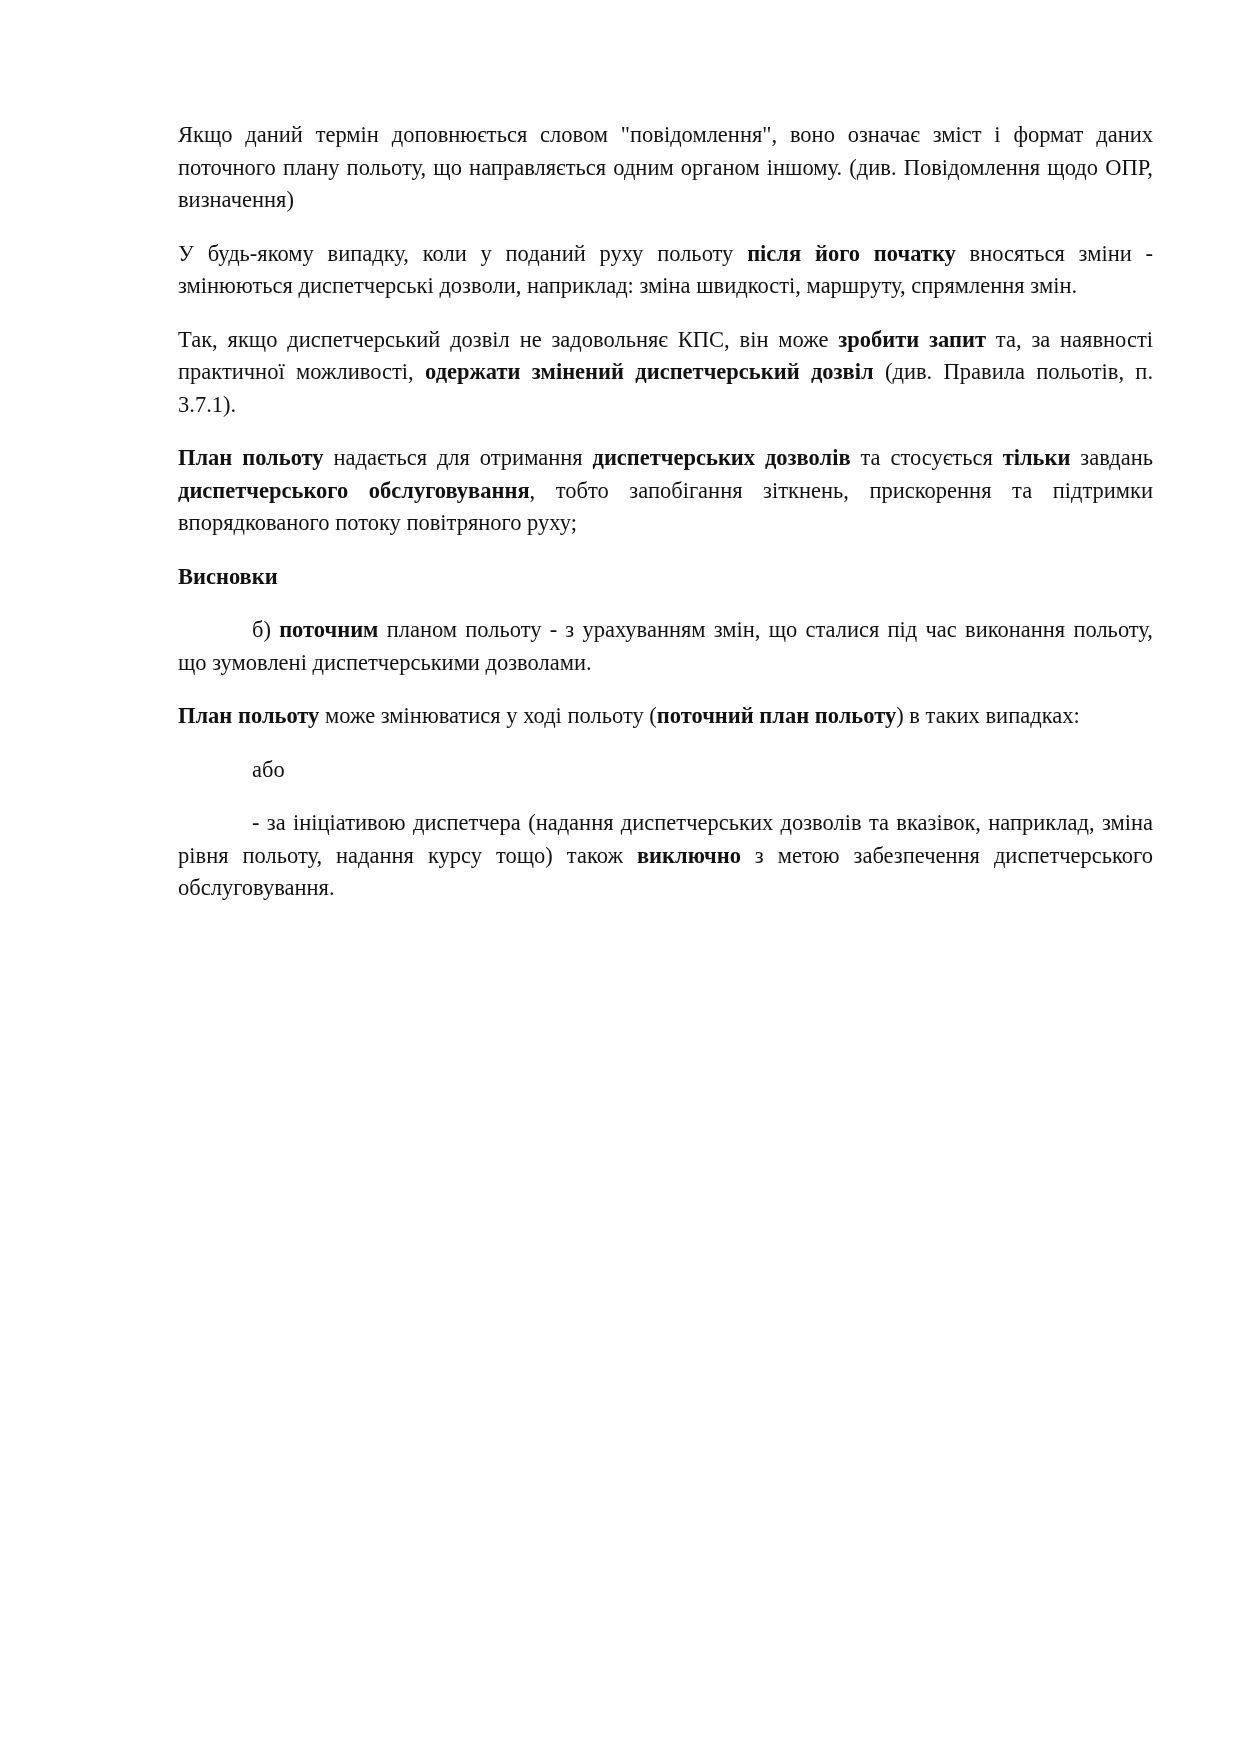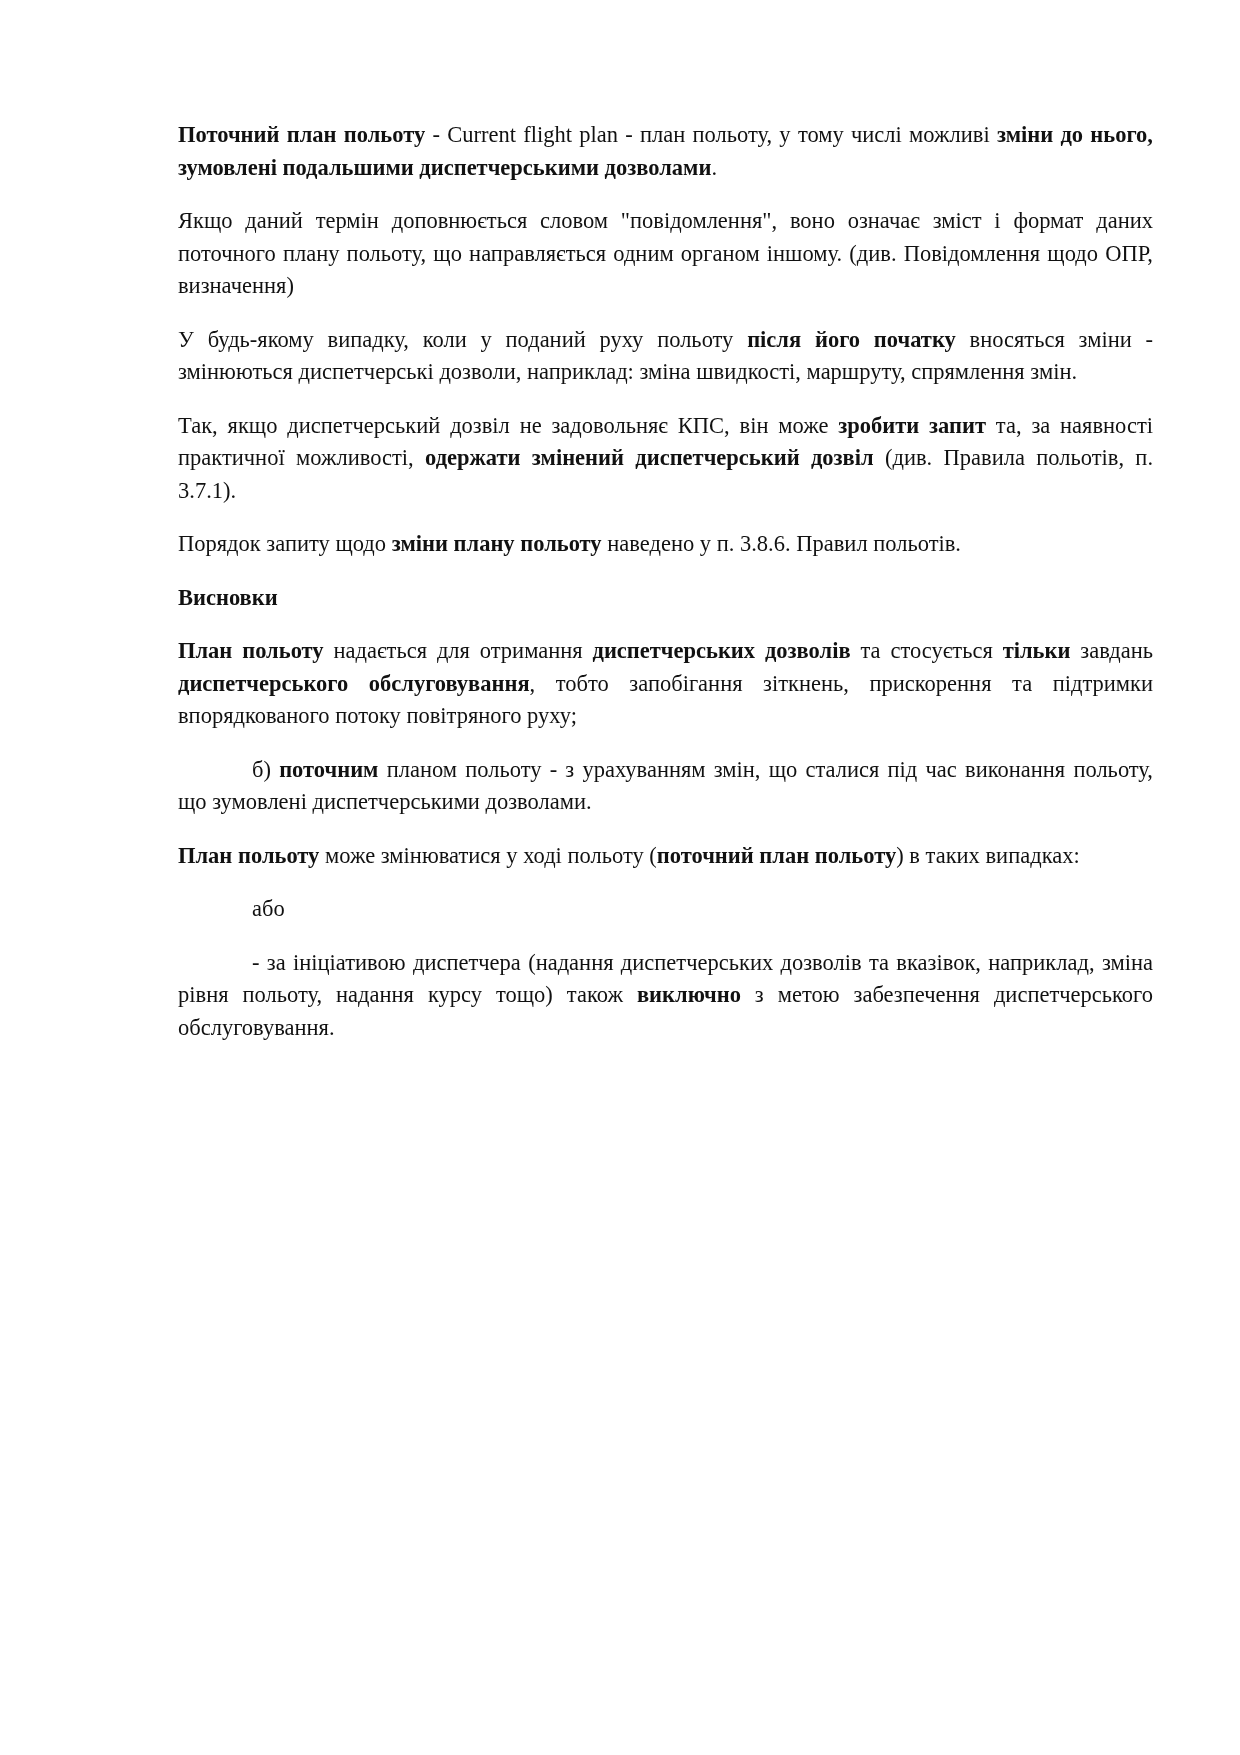--- a/index.html
+++ b/index.html
@@ -11,24 +11,22 @@
   }
   .p { margin: 0 0 21px 0; text-align: justify; text-align-last: left; }
   .p.indent { text-indent: 74px; }
   .p.heading { font-weight: bold; }
   b, .b { font-weight: bold; }
 </style>
 </head>
 <body>
 
 <div class="page" id="page">
-    <p class="p"><span class="b">Поточний план польоту</span><span> - Current flight plan - план польоту, у тому числі можливі </span><span class="b">зміни до нього, зумовлені подальшими диспетчерськими дозволами</span><span>.</span></p>
     <p class="p"><span>Якщо даний термін доповнюється словом "повідомлення", воно означає зміст і формат даних поточного плану польоту, що направляється одним органом іншому. (див. Повідомлення щодо ОПР, визначення)</span></p>
     <p class="p"><span>У будь-якому випадку, коли у поданий руху польоту </span><span class="b">після його початку</span><span> вносяться зміни - змінюються диспетчерські дозволи, наприклад: зміна швидкості, маршруту, спрямлення змін.</span></p>
     <p class="p"><span>Так, якщо диспетчерський дозвіл не задовольняє КПС, він може </span><span class="b">зробити запит</span><span> та, за наявності практичної можливості, </span><span class="b">одержати змінений диспетчерський дозвіл</span><span> (див. Правила польотів, п. 3.7.1).</span></p>
-    <p class="p"><span>Порядок запиту щодо </span><span class="b">зміни плану польоту</span><span> наведено у п. 3.8.6. Правил польотів.</span></p>
+    <p class="p"><span class="b">План польоту</span><span> надається для отримання </span><span class="b">диспетчерських дозволів</span><span> та стосується </span><span class="b">тільки</span><span> завдань </span><span class="b">диспетчерського обслуговування</span><span>, тобто запобігання зіткнень, прискорення та підтримки впорядкованого потоку повітряного руху;</span></p>
     <p class="p heading"><span class="b">Висновки</span></p>
-    <p class="p"><span class="b">План польоту</span><span> надається для отримання </span><span class="b">диспетчерських дозволів</span><span> та стосується </span><span class="b">тільки</span><span> завдань </span><span class="b">диспетчерського обслуговування</span><span>, тобто запобігання зіткнень, прискорення та підтримки впорядкованого потоку повітряного руху;</span></p>
     <p class="p indent"><span>б) </span><span class="b">поточним</span><span> планом польоту - з урахуванням змін, що сталися під час виконання польоту, що зумовлені диспетчерськими дозволами.</span></p>
     <p class="p"><span class="b">План польоту</span><span> може змінюватися у ході польоту (</span><span class="b">поточний план польоту</span><span>) в таких випадках:</span></p>
     <p class="p indent"><span>або</span></p>
     <p class="p indent"><span>- за ініціативою диспетчера (надання диспетчерських дозволів та вказівок, наприклад, зміна рівня польоту, надання курсу тощо) також </span><span class="b">виключно</span><span> з метою забезпечення диспетчерського обслуговування.</span></p>
   </div>
 
 </body></html>

